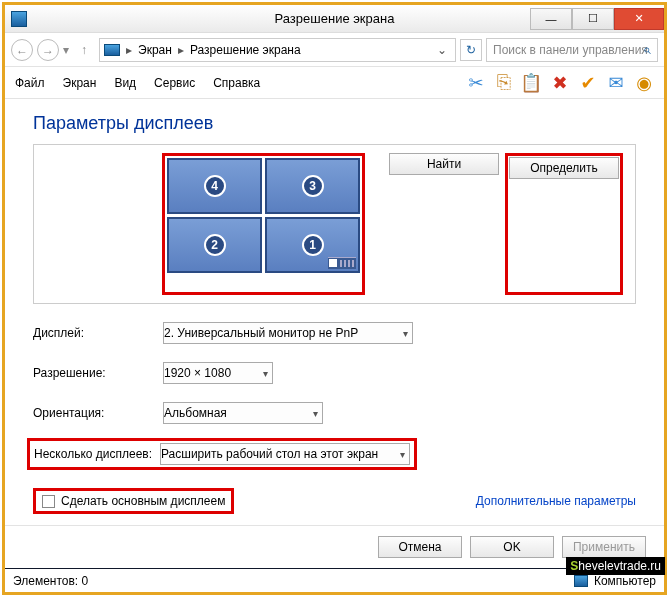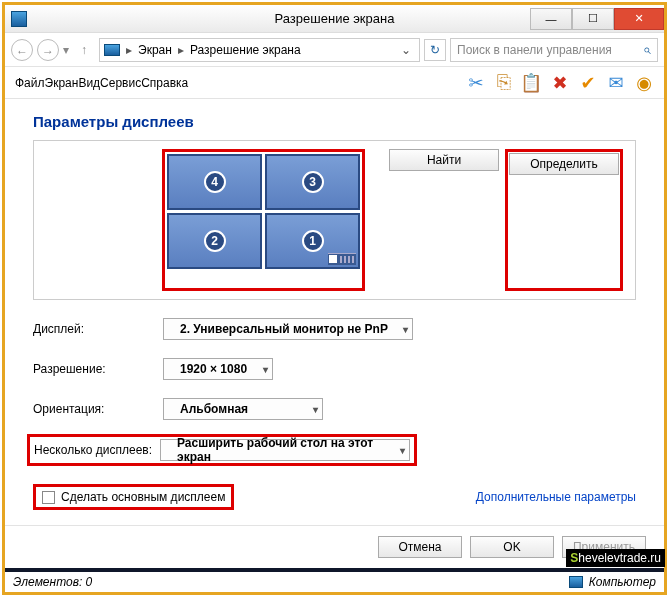--- a/index.html
+++ b/index.html
@@ -11,55 +11,55 @@
 .win-controls { margin-left: auto; display: flex; }
 .win-btn { width: 42px; height: 22px; border: 1px solid #bbb; background: linear-gradient(#f8f8f8,#e5e5e5); display:flex; align-items:center; justify-content:center; font-family: Arial; font-size:11px;}
 .win-btn.close { background: #e04b33; border-color:#c0392b; color:#fff; width:50px;}
 .navbar { height: 34px; display:flex; align-items:center; padding: 0 6px; border-bottom:1px solid #e3e3e3; gap:4px;}
 .nav-circle { width:22px; height:22px; border:1px solid #bbb; border-radius:50%; display:flex; align-items:center; justify-content:center; color:#888;}
 .breadcrumb { flex:1; height:24px; border:1px solid #ccc; background:#fff; display:flex; align-items:center; padding:0 4px; gap:4px;}
 .bc-icon { width:16px; height:12px; background: linear-gradient(#4aa3df,#1a5f9e); border:1px solid #0a4a7a;}
 .bc-sep { color:#555; margin:0 2px;}
 .bc-drop { margin-left:auto; color:#555; padding:0 4px;}
 .bc-refresh { width:22px; height:22px; border:1px solid #ccc; display:flex; align-items:center; justify-content:center; color:#1a5f9e;}
-.search { width:208px; height:24px; border:1px solid #ccc; padding:0 6px; color:#888; display:flex; align-items:center; position:relative;text-align:right;}
+.search { width:172px; height:24px; border:1px solid #ccc; padding:0 6px; color:#888; display:flex; align-items:center; position:relative;text-align:right;}
 .search::after{content:"⌕"; position:absolute; right:6px; color:#1a5f9e; font-size:14px; transform:scaleX(-1);}
-.menubar { height:32px; display:flex; align-items:center; padding:0 10px; border-bottom:1px solid #e3e3e3;}
+.menubar { height:32px; display:flex; align-items:center; padding:0 10px; gap:18px; border-bottom:1px solid #e3e3e3;}
 .menubar .icons { margin-left:auto; display:flex; gap:8px; align-items:center;}
 .tool-ico { width:20px; height:20px; display:flex; align-items:center; justify-content:center; font-size:18px;}
 .content { flex:1; padding: 14px 28px 0 28px; overflow:hidden;}
-.section-title { color:#003399; font-size:15px; margin-bottom:10px;font-weight:bold;}
+.section-title { color:#003399; font-size:18px; margin-bottom:10px;}
 .monitor-box { border:1px solid #ccc; height:160px; display:flex; padding:8px;}
 .monitor-grid-wrap { border:3px solid #d00; padding:2px; margin-left:120px;}
 .monitor-grid { display:grid; grid-template-columns: 95px 95px; grid-template-rows: 56px 56px; gap:3px;}
 .mon { background: linear-gradient(#7a9ed6,#5a7fc0); border:2px solid #2a4a82; display:flex; align-items:center; justify-content:center; position:relative;}
 .mon-num { width:22px; height:22px; border-radius:50%; background:#2a4a82; border:2px solid #fff; color:#fff; display:flex; align-items:center; justify-content:center; font-weight:bold;}
 .mon .tb { position:absolute; bottom:2px; right:2px; width:28px; height:12px; background:#3a5a92; border-top:1px solid #aac; display:flex;}
 .mon .tb::before{content:""; width:8px; height:8px; background:#fff; margin:1px;}
 .mon .tb::after{content:""; flex:1; background:repeating-linear-gradient(90deg,#aac 0 2px,transparent 2px 4px); margin:2px;}
 .side-btns { margin-left:auto; display:flex; gap:6px; padding-right:4px;}
 .std-btn { width:110px; height:22px; border:1px solid #aaa; background:linear-gradient(#fdfdfd,#e8e8e8); text-align:center; line-height:20px;}
 .highlight-btn{ border:3px solid #d00; padding:1px;}
 .form-row { display:flex; align-items:center; margin-top:18px;}
 .form-row label { width:130px;}
-.select { height:22px; border:1px solid #aaa; background:#fdfdfd; padding:0 18px 0 16px; display:flex; align-items:center; position:relative;font-weight:bold;}
+.select { height:22px; border:1px solid #aaa; background:#fdfdfd; padding:0 18px 0 0; display:flex; align-items:center; position:relative;}
 .select::after { content:"▾"; position:absolute; right:4px; color:#555; font-size:10px;}
 .row-hl { border:3px solid #d00; padding:2px 4px; margin-left:-6px; display:inline-flex; align-items:center;}
 .check-row { margin-top:18px; display:flex; align-items:center;justify-content:space-between;}
 .check-hl { border:3px solid #d00; padding:3px 6px; display:inline-flex; align-items:center; gap:6px;}
 .chk { width:13px; height:13px; border:1px solid #888; background:#fff;}
 .link { color:#0645c8; cursor:pointer;}
 .link-row { margin-top:14px;}
 .btn-bar { display:flex; justify-content:flex-end; gap:8px; padding:10px 18px; border-top:1px solid #e3e3e3;}
 .btn-bar .std-btn{width:84px;}
 .btn-bar .std-btn.disabled{color:#999;}
-.statusbar { height:24px; border-top:4px solid #0f172a; display:flex; align-items:center; padding:0 8px; font-size:12px; gap:6px;font-style:italic;}
+.statusbar { height:24px; border-top:1px solid #0f172a; display:flex; align-items:center; padding:0 8px; font-size:12px; gap:6px;}
 .statusbar .right{margin-left:auto; display:flex; align-items:center; gap:6px;}
 .comp-ico{width:14px;height:12px; background:linear-gradient(#4aa3df,#1a5f9e); border:1px solid #0a4a7a;}
-.watermark{position:absolute; right:6px; bottom:32px; background:#000; color:#fff; font-size:10px; padding:2px 4px; font-family: Arial;}
+.watermark{position:absolute; right:6px; bottom:24px; background:#000; color:#fff; font-size:10px; padding:2px 4px; font-family: Arial;}
 .watermark b{color:#a8d030;}
 </style>
 </head>
 <body>
 
 <div class="window">
   <div class="titlebar">
     <div class="title-icon"></div>
     <div class="title-text">Разрешение экрана</div>
     <div class="win-controls">

